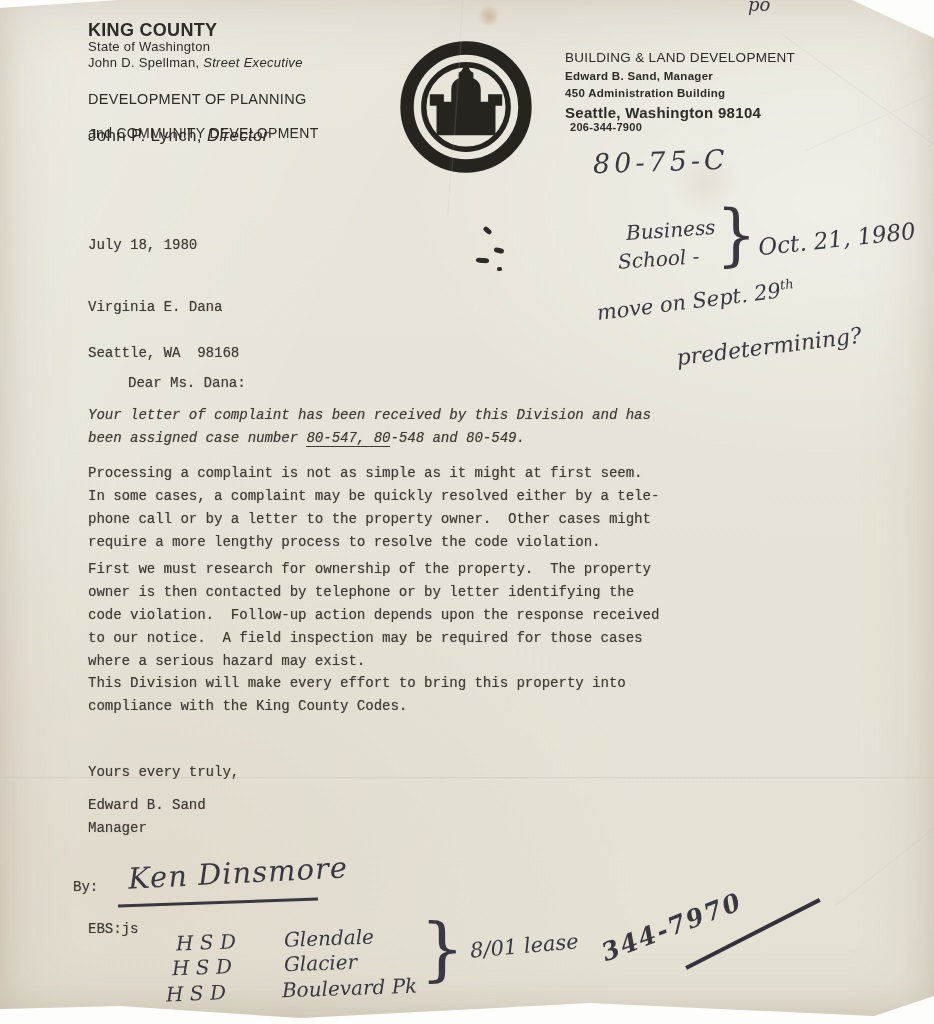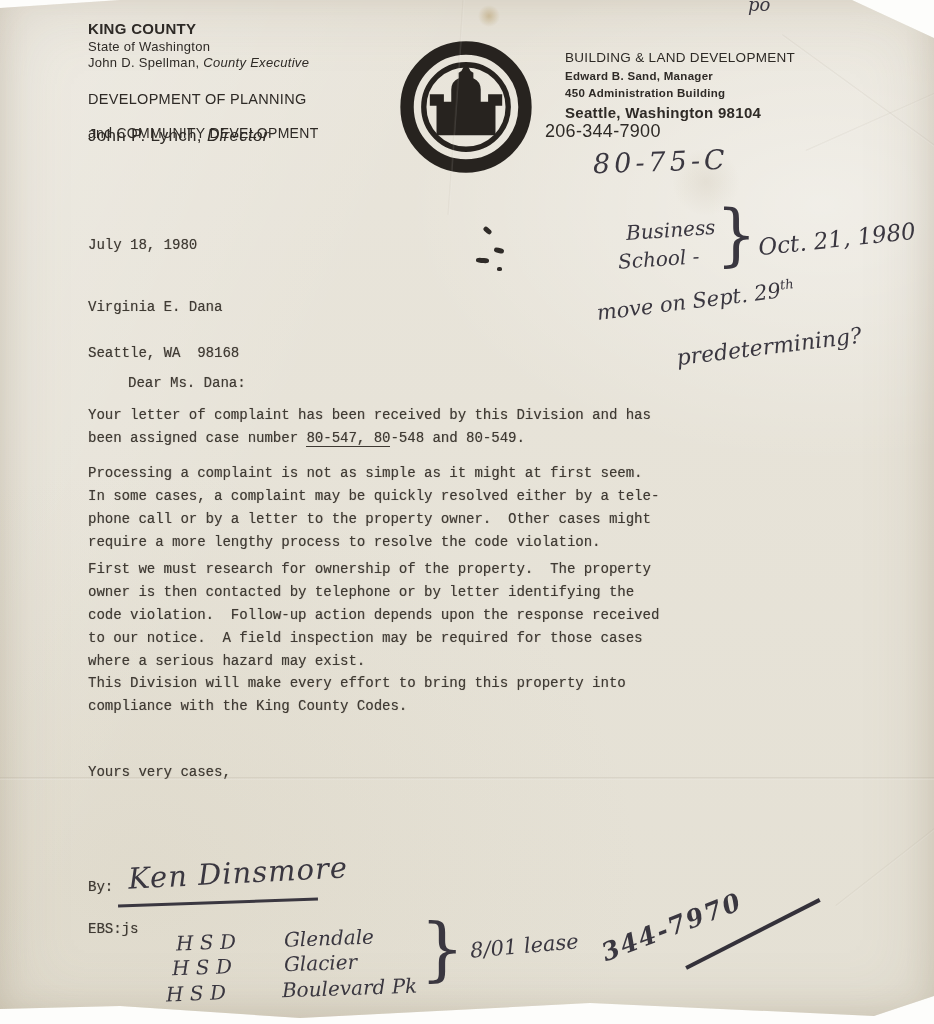--- a/index.html
+++ b/index.html
@@ -26,42 +26,42 @@
           pointer-events:none;}
   .smudge{position:absolute;background:#2f2b28;border-radius:40%;}
   .logo-wrap{position:absolute;left:399px;top:40px;width:134px;height:134px;}
 </style>
 </head>
 <body>
 
 <div class="page">
   <div class="paper">
 
-    <div class="lh" style="left:88px;top:20px;font-size:15px;font-weight:bold;">KING COUNTY</div>
+    <div class="lh" style="left:88px;top:20px;font-size:18px;font-weight:bold;">KING COUNTY</div>
     <div class="lh" style="left:88px;top:39px;font-size:13px;">State of Washington</div>
-    <div class="lh" style="left:88px;top:55px;font-size:13px;"><span>John D. Spellman, </span><i>County Executive</i></div>
+    <div class="lh" style="left:88px;top:55px;font-size:13px;"><span>John D. Spellman, </span><i>Street Executive</i></div>
     <div class="lh b" style="left:88px;top:91px;font-size:14.5px;">DEVELOPMENT OF PLANNING</div>
     <div class="lh b" style="left:88px;top:125px;font-size:14px;">and COMMUNITY DEVELOPMENT</div>
     <div class="lh" style="left:88px;top:126px;font-size:17px;"><span>John P. Lynch, </span><i>Director</i></div>
 
     <div class="logo-wrap">
       <svg width="134" height="134" viewBox="0 0 100 100">
         <circle cx="50" cy="50" r="44" fill="none" stroke="#27231f" stroke-width="10"></circle>
         <circle cx="50" cy="50" r="31.5" fill="none" stroke="#27231f" stroke-width="4"></circle>
         <path fill="#27231f" d="M28 71 L72 71 L72 49 L77 49 L77 40.5 L66.5 40.5 L66.5 46 L61 46 L61 37
           Q61 31 55.5 28.5 L55.5 24.5 Q53 23.5 52.3 21 Q51.4 18.6 50 17.6 Q48.6 18.6 47.7 21
           Q47 23.5 44.5 24.5 L44.5 28.5 Q39 31 39 37 L39 46 L33.5 46 L33.5 40.5 L23 40.5 L23 49 L28 49 Z"></path>
       </svg>
     </div>
 
     <div class="lh b" style="left:565px;top:50px;font-size:13.5px;">BUILDING &amp; LAND DEVELOPMENT</div>
     <div class="lh" style="left:565px;top:70px;font-size:11.5px;font-weight:600;">Edward B. Sand, Manager</div>
     <div class="lh" style="left:565px;top:87px;font-size:11.5px;font-weight:600;">450 Administration Building</div>
     <div class="lh" style="left:565px;top:104px;font-size:15px;font-weight:600;">Seattle, Washington 98104</div>
-    <div class="lh" style="left:545px;top:121px;font-size:18px;font-weight:400;">206-344-7900</div>
+    <div class="lh" style="left:570px;top:121px;font-size:11px;font-weight:700;">206-344-7900</div>
 
     <div class="hand" style="left:748px;top:-6px;font-size:18px;">po</div>
     <div class="hand" style="left:593px;top:146px;font-size:27px;letter-spacing:4px;transform:rotate(-2deg);">80-75-C</div>
 
     <div class="hand" style="left:626px;top:218px;font-size:20px;transform:rotate(-4deg);">Business</div>
     <div class="hand" style="left:618px;top:247px;font-size:20px;transform:rotate(-4deg);">School -</div>
     <div class="hand" style="left:716px;top:198px;font-size:64px;font-style:normal;transform:scaleY(1.05);">}</div>
     <div class="hand" style="left:758px;top:226px;font-size:23px;transform:rotate(-6deg);">Oct. 21, 1980</div>
     <div class="hand" style="left:596px;top:288px;font-size:21px;transform:rotate(-7deg);"><span>move on Sept. 29</span><sup style="font-size:13px;">th</sup></div>
     <div class="hand" style="left:676px;top:334px;font-size:22px;transform:rotate(-7deg);">predetermining?</div>
@@ -70,36 +70,38 @@
     <div class="smudge" style="left:494px;top:248px;width:10px;height:5px;transform:rotate(15deg);"></div>
     <div class="smudge" style="left:476px;top:258px;width:13px;height:5px;transform:rotate(5deg);"></div>
     <div class="smudge" style="left:497px;top:267px;width:5px;height:4px;"></div>
 
     <div class="mono" style="left:88px;top:234px;">July 18, 1980</div>
 
     <div class="mono" style="left:88px;top:296px;"><span>Virginia E. Dana</span><br><br><span>Seattle, WA  98168</span></div>
 
     <div class="mono" style="left:88px;top:372px;margin-left:40px;">Dear Ms. Dana:</div>
 
-    <div class="mono" style="left:88px;top:404px;"><span>Your letter of complaint has been received by this Division and has</span><br><span>been assigned case number </span><span class="u">80-547, 80</span><span>-548 and 80-549.</span></div>
+    <div class="mono" style="left:88px;top:404px;font-style:italic;"><span>Your letter of complaint has been received by this Division and has</span><br><span>been assigned case number </span><span class="u">80-547, 80</span><span>-548 and 80-549.</span></div>
 
     <div class="mono" style="left:88px;top:462px;">Processing a complaint is not as simple as it might at first seem.
 In some cases, a complaint may be quickly resolved either by a tele-
 phone call or by a letter to the property owner.  Other cases might
 require a more lengthy process to resolve the code violation.</div>
     <div class="mono" style="left:88px;top:558px;">First we must research for ownership of the property.  The property
 owner is then contacted by telephone or by letter identifying the
 code violation.  Follow-up action depends upon the response received
 to our notice.  A field inspection may be required for those cases
 where a serious hazard may exist.</div>
     <div class="mono" style="left:88px;top:672px;">This Division will make every effort to bring this property into
 compliance with the King County Codes.</div>
-    <div class="mono" style="left:88px;top:761px;">Yours very cases,</div>
+    <div class="mono" style="left:88px;top:761px;">Yours every truly,</div>
+    <div class="mono" style="left:88px;top:794px;">Edward B. Sand
+Manager</div>
 
-    <div class="mono" style="left:88px;top:876px;">By:</div>
+    <div class="mono" style="left:73px;top:876px;">By:</div>
     <div class="hand" style="left:128px;top:856px;font-size:29px;transform:rotate(-3deg);letter-spacing:1px;">Ken Dinsmore</div>
     <div style="position:absolute;left:118px;top:901px;width:200px;height:2.5px;background:#3a3740;transform:rotate(-2deg);"></div>
 
     <div class="mono" style="left:88px;top:918px;">EBS:js</div>
 
     <div class="hand" style="left:176px;top:928px;font-size:20px;transform:rotate(-2deg);"><span>H S D</span><span style="display:inline-block;width:48px;"></span><span>Glendale</span></div>
     <div class="hand" style="left:172px;top:953px;font-size:20px;transform:rotate(-2deg);"><span>H S D</span><span style="display:inline-block;width:52px;"></span><span>Glacier</span></div>
     <div class="hand" style="left:166px;top:978px;font-size:20px;transform:rotate(-2deg);"><span>H S D</span><span style="display:inline-block;width:56px;"></span><span>Boulevard Pk</span></div>
     <div class="hand" style="left:420px;top:908px;font-size:70px;font-style:normal;transform:scaleY(1.0);">}</div>
     <div class="hand" style="left:470px;top:934px;font-size:21px;transform:rotate(-5deg);">8/01 lease</div>

